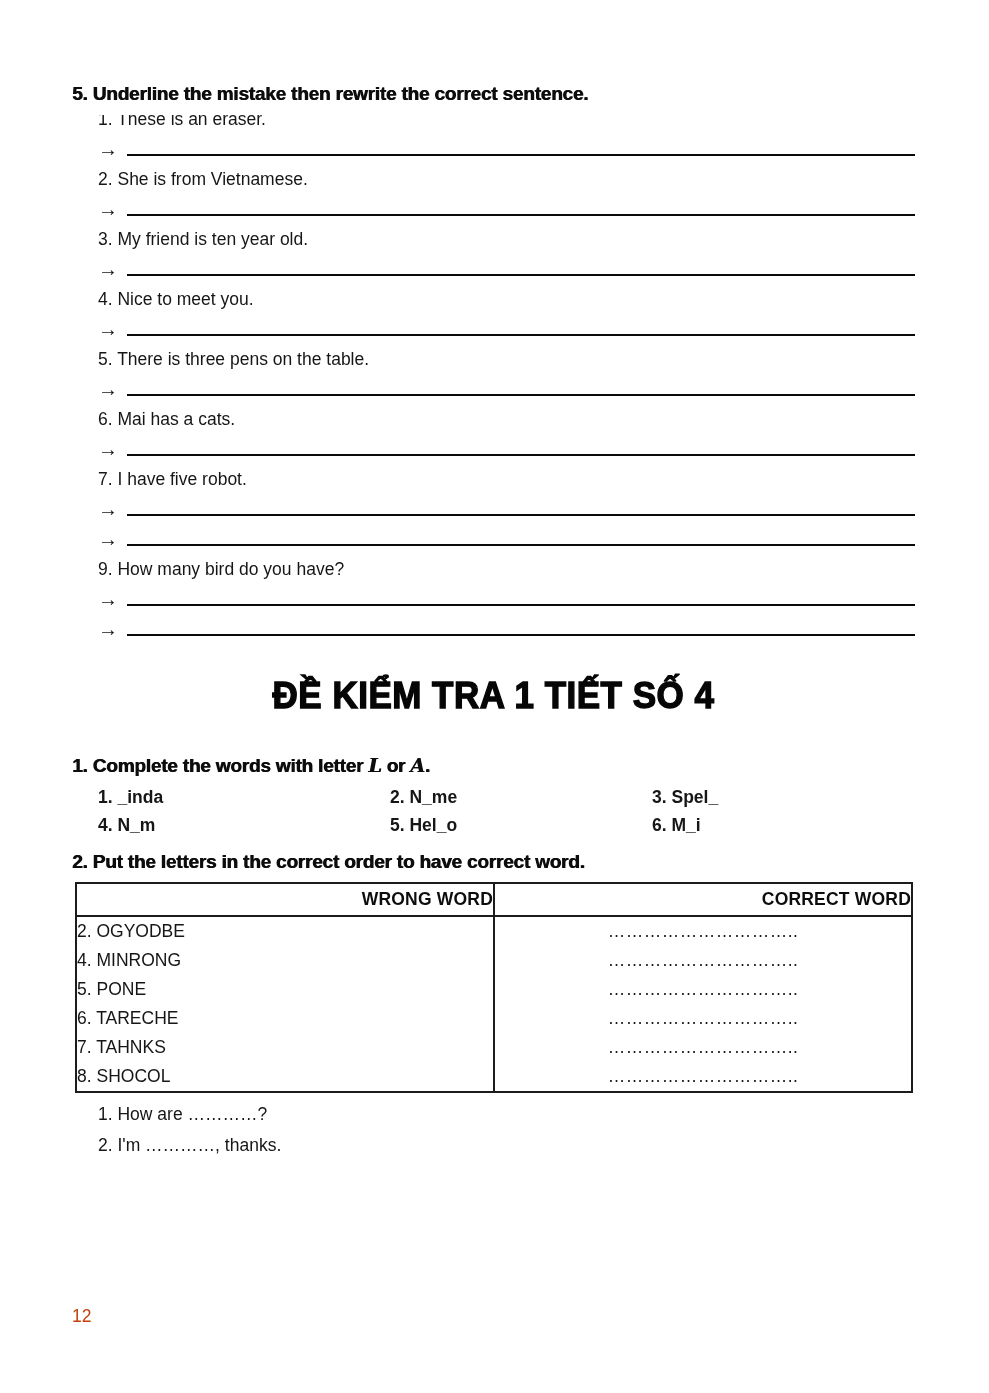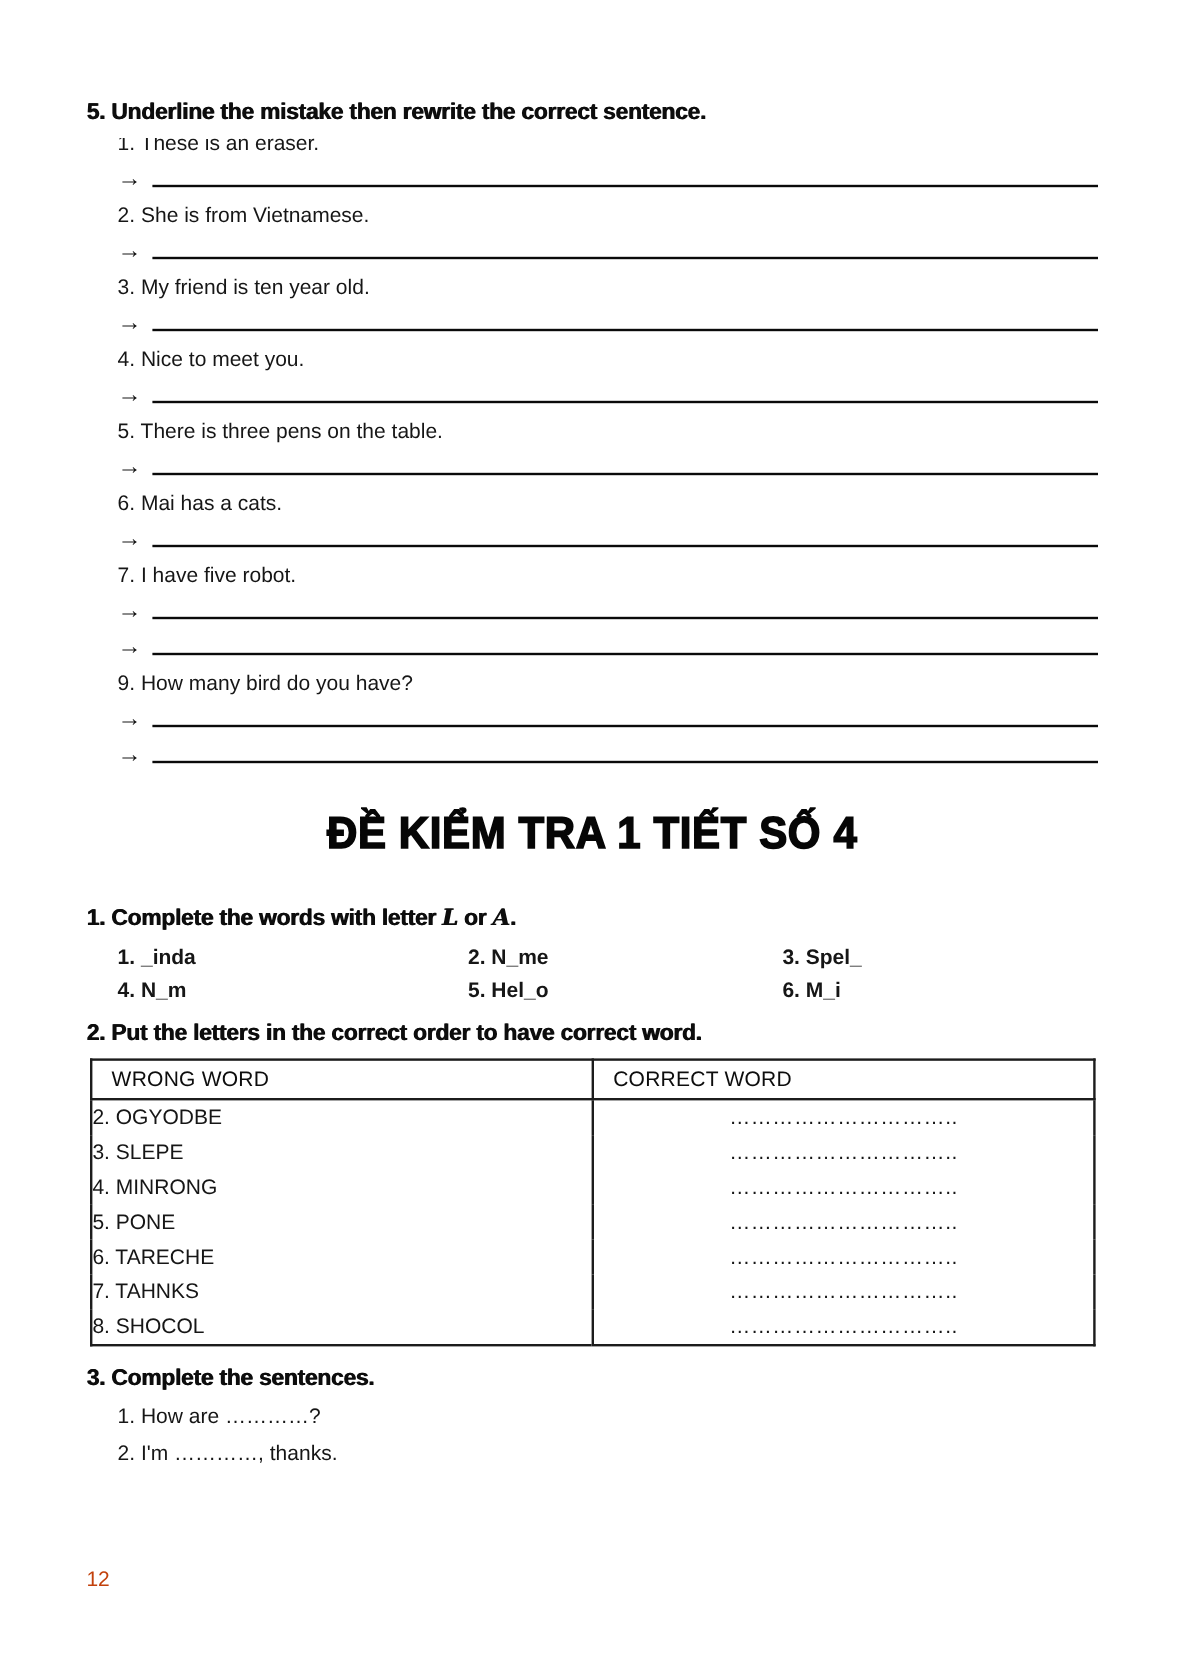--- a/index.html
+++ b/index.html
@@ -98,24 +98,24 @@
   .sec2-head { margin-top: 17px; }
   .unscramble-table {
     border-collapse: collapse;
     margin: 10px 0 0 3px;
     width: 838px;
     table-layout: fixed;
   }
   .unscramble-table th {
     border-bottom: 2px solid #1c1c1c;
     font-size: 17.5px;
-    font-weight: 400;
+    font-weight: 700;
     letter-spacing: 0.2px;
-    padding: 5px 16px 5px;
-    text-align: left;
+    padding: 5px 0 5px;
+    text-align: right;
     color: #0d0d0d;
   }
   .unscramble-table th + th,
   .unscramble-table td + td {
     border-left: 2px solid #1c1c1c;
     border-radius: 15px;
   }
   .unscramble-table, .unscramble-table tr:first-child th {
     border: 2px solid #1c1c1c;
   }
@@ -235,24 +235,20 @@
         <th>WRONG WORD</th>
         <th>CORRECT WORD</th>
       </tr>
     </thead>
     <tbody>
       <tr>
         <td class="td-wrong">2. OGYODBE</td>
         <td class="td-correct">…………………………..</td>
       </tr>
       <tr>
-        <td class="td-wrong">3. SLEPE</td>
-        <td class="td-correct">…………………………..</td>
-      </tr>
-      <tr>
         <td class="td-wrong">4. MINRONG</td>
         <td class="td-correct">…………………………..</td>
       </tr>
       <tr>
         <td class="td-wrong">5. PONE</td>
         <td class="td-correct">…………………………..</td>
       </tr>
       <tr>
         <td class="td-wrong">6. TARECHE</td>
         <td class="td-correct">…………………………..</td>
@@ -261,19 +257,18 @@
         <td class="td-wrong">7. TAHNKS</td>
         <td class="td-correct">…………………………..</td>
       </tr>
       <tr>
         <td class="td-wrong">8. SHOCOL</td>
         <td class="td-correct">…………………………..</td>
       </tr>
     </tbody>
   </table>
 
-  <div class="h-heavy sec3-head">3. Complete the sentences.</div>
   <div class="s3-item">1. How are …………?</div>
   <div class="s3-item">2. I'm …………, thanks.</div>
 
 </div>
 
 <div class="page-number">12</div>
 
 </body></html>

